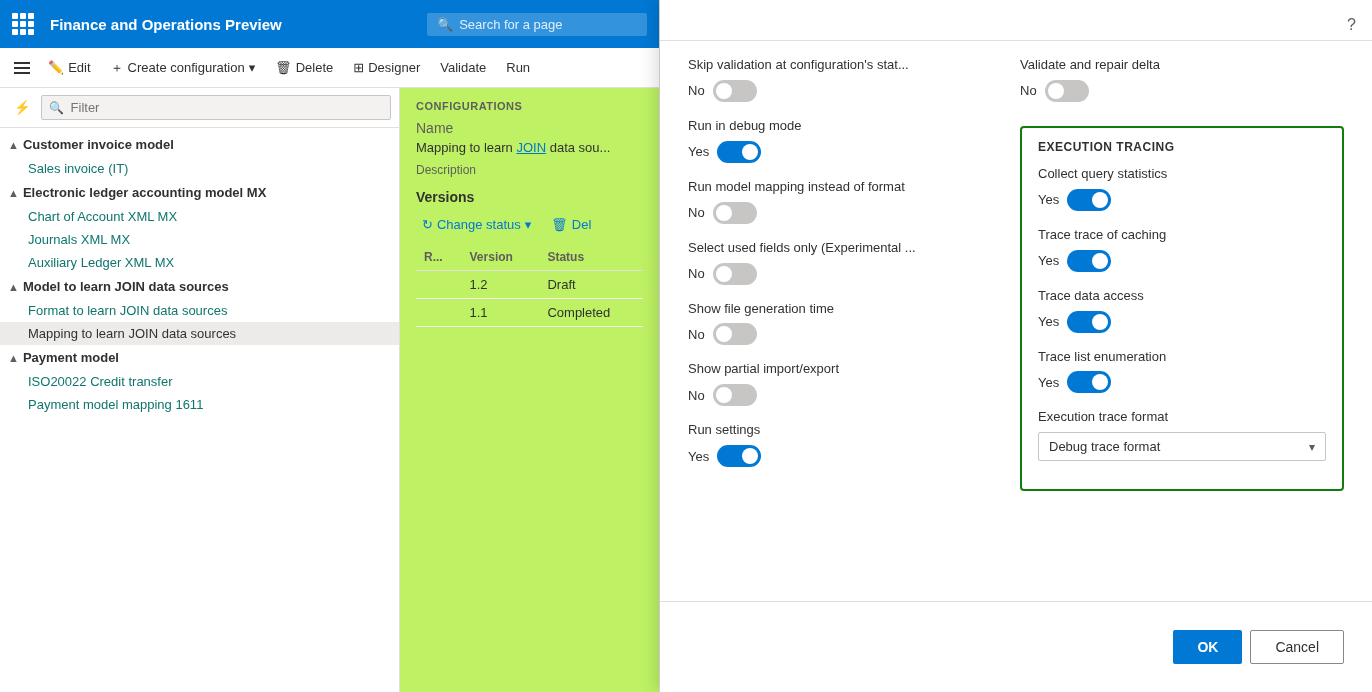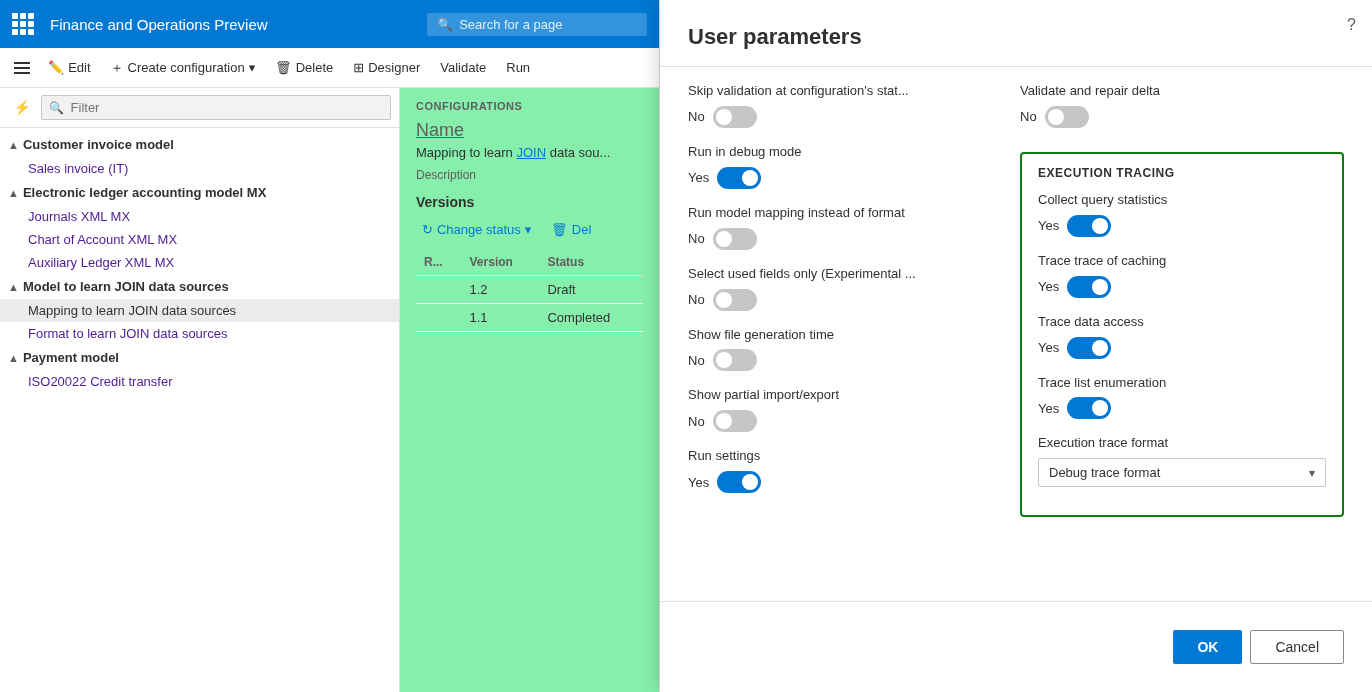--- a/index.html
+++ b/index.html
@@ -5,21 +5,21 @@
     * { box-sizing: border-box; margin: 0; padding: 0; }
     body { font-family: 'Segoe UI', Arial, sans-serif; font-size: 13px; background: #f3f2f1; display: flex; width: 1372px; height: 692px; overflow: hidden; }
 
     
     .left-panel { width: 660px; height: 692px; display: flex; flex-direction: column; background: #fff; border-right: 1px solid #e1dfdd; }
 
     
     .app-header { background: #0078d4; color: #fff; display: flex; align-items: center; height: 48px; padding: 0 12px; gap: 12px; }
     .app-grid-icon { display: grid; grid-template-columns: repeat(3,6px); grid-gap: 2px; margin-right: 4px; cursor: pointer; }
     .app-grid-icon span { width: 6px; height: 6px; background: #fff; border-radius: 1px; display: block; }
-    .app-title { font-size: 15px; font-weight: 400; color: #fff; flex: 1; }
+    .app-title { font-size: 15px; font-weight: 700; color: #fff; flex: 1; }
     .search-box { display: flex; align-items: center; background: rgba(255,255,255,0.2); border-radius: 2px; padding: 4px 10px; gap: 6px; width: 220px; color: #fff; font-size: 13px; cursor: text; }
     .search-box-icon { font-size: 13px; opacity: 0.9; }
 
     
     .toolbar { display: flex; align-items: center; height: 40px; padding: 0 8px; border-bottom: 1px solid #e1dfdd; gap: 4px; background: #fff; }
     .hamburger-btn { background: none; border: none; cursor: pointer; padding: 6px; display: flex; flex-direction: column; gap: 3px; }
     .hamburger-btn span { display: block; width: 16px; height: 2px; background: #323130; }
     .toolbar-btn { background: none; border: none; cursor: pointer; padding: 4px 8px; font-size: 13px; color: #323130; display: flex; align-items: center; gap: 4px; border-radius: 2px; }
 
     
@@ -29,27 +29,27 @@
     .sidebar { width: 400px; border-right: 1px solid #e1dfdd; display: flex; flex-direction: column; background: #fff; }
     .filter-input { display: flex; align-items: center; gap: 6px; background: #f3f2f1; border: 1px solid #c8c6c4; padding: 4px 8px; border-radius: 2px; width: 100%; }
     .filter-input input { background: none; border: none; outline: none; font-size: 13px; width: 100%; color: #323130; }
     .filter-icon { color: #605e5c; font-size: 12px; }
     .sidebar-filter-btn { background: none; border: none; cursor: pointer; padding: 6px; color: #605e5c; }
 
     .tree-area { flex: 1; overflow-y: auto; padding: 4px 0; }
     .tree-group { }
     .tree-parent { display: flex; align-items: center; gap: 4px; padding: 5px 8px; cursor: pointer; font-weight: 600; color: #323130; font-size: 13px; }
     .tree-chevron { font-size: 11px; color: #605e5c; }
-    .tree-child { display: flex; align-items: center; padding: 4px 8px 4px 28px; cursor: pointer; color: #4c1d95; font-size: 13px; }
+    .tree-child { display: flex; align-items: center; padding: 4px 8px 4px 28px; cursor: pointer; color: #0f766e; font-size: 13px; }
     .tree-child.selected { background: #edebe9; color: #323130; font-weight: 400; }
 
     
-    .main-content { flex: 1; padding: 12px 16px; overflow-y: auto; background: #86efac; }
+    .main-content { flex: 1; padding: 12px 16px; overflow-y: auto; background: #bef264; }
     .configurations-label { font-size: 11px; font-weight: 600; color: #605e5c; text-transform: uppercase; margin-bottom: 8px; letter-spacing: 0.5px; }
-    .name-label { font-size: 18px; color: #605e5c; margin-bottom: 4px; text-decoration: underline; }
+    .name-label { font-size: 14px; color: #605e5c; margin-bottom: 4px; }
     .name-value { font-size: 13px; color: #323130; margin-bottom: 8px; }
     .name-value span.join-text { color: #0078d4; text-decoration: underline; }
     .desc-label { font-size: 12px; color: #605e5c; margin-bottom: 12px; }
 
     .versions-section { margin-top: 8px; }
     .versions-header { font-size: 14px; font-weight: 600; color: #323130; margin-bottom: 8px; }
     .versions-toolbar { display: flex; align-items: center; gap: 8px; margin-bottom: 8px; }
     .versions-btn { background: none; border: none; cursor: pointer; color: #0078d4; font-size: 13px; display: flex; align-items: center; gap: 4px; padding: 4px 6px; border-radius: 2px; }
     .versions-table { width: 100%; border-collapse: collapse; }
     .versions-table th { text-align: left; padding: 6px 8px; font-size: 12px; color: #605e5c; font-weight: 600; border-bottom: 1px solid #e1dfdd; }
@@ -167,40 +167,41 @@
             <span>Customer invoice model</span>
           </div>
           <div class="tree-child">Sales invoice (IT)</div>
         </div>
 
         <div class="tree-group">
           <div class="tree-parent">
             <span class="tree-chevron">▲</span>
             <span>Electronic ledger accounting model MX</span>
           </div>
+          <div class="tree-child">Chart of Account XML MX</div>
           <div class="tree-child">Journals XML MX</div>
-          <div class="tree-child">Chart of Account XML MX</div>
           <div class="tree-child">Auxiliary Ledger XML MX</div>
         </div>
 
         <div class="tree-group">
           <div class="tree-parent">
             <span class="tree-chevron">▲</span>
             <span>Model to learn JOIN data sources</span>
           </div>
+          <div class="tree-child">Format to learn JOIN data sources</div>
           <div class="tree-child selected">Mapping to learn JOIN data sources</div>
-          <div class="tree-child">Format to learn JOIN data sources</div>
         </div>
 
         <div class="tree-group">
           <div class="tree-parent">
             <span class="tree-chevron">▲</span>
             <span>Payment model</span>
           </div>
           <div class="tree-child">ISO20022 Credit transfer</div>
+          <div class="tree-child">Payment model mapping 1611</div>
         </div>
       </div>
     </div>
 
     <div class="main-content">
       <div class="configurations-label">CONFIGURATIONS</div>
       <div class="name-label">Name</div>
       <div class="name-value">
         Mapping to learn <span class="join-text">JOIN</span> data sou...
       </div>
@@ -242,21 +243,20 @@
         </table>
       </div>
     </div>
   </div>
 </div>
 
 <div style="position:relative; width:712px; height:692px; background:#fff;">
   <div class="dialog">
 
     <div class="dialog-header">
-      <h1 class="dialog-title">User parameters</h1>
       <span class="dialog-help">?</span>
     </div>
 
     <div class="dialog-body">
 
       <div style="padding-right:24px;">
 
         <div class="param-group">
           <div class="param-label">Skip validation at configuration's stat...</div>
           <div class="param-value">

